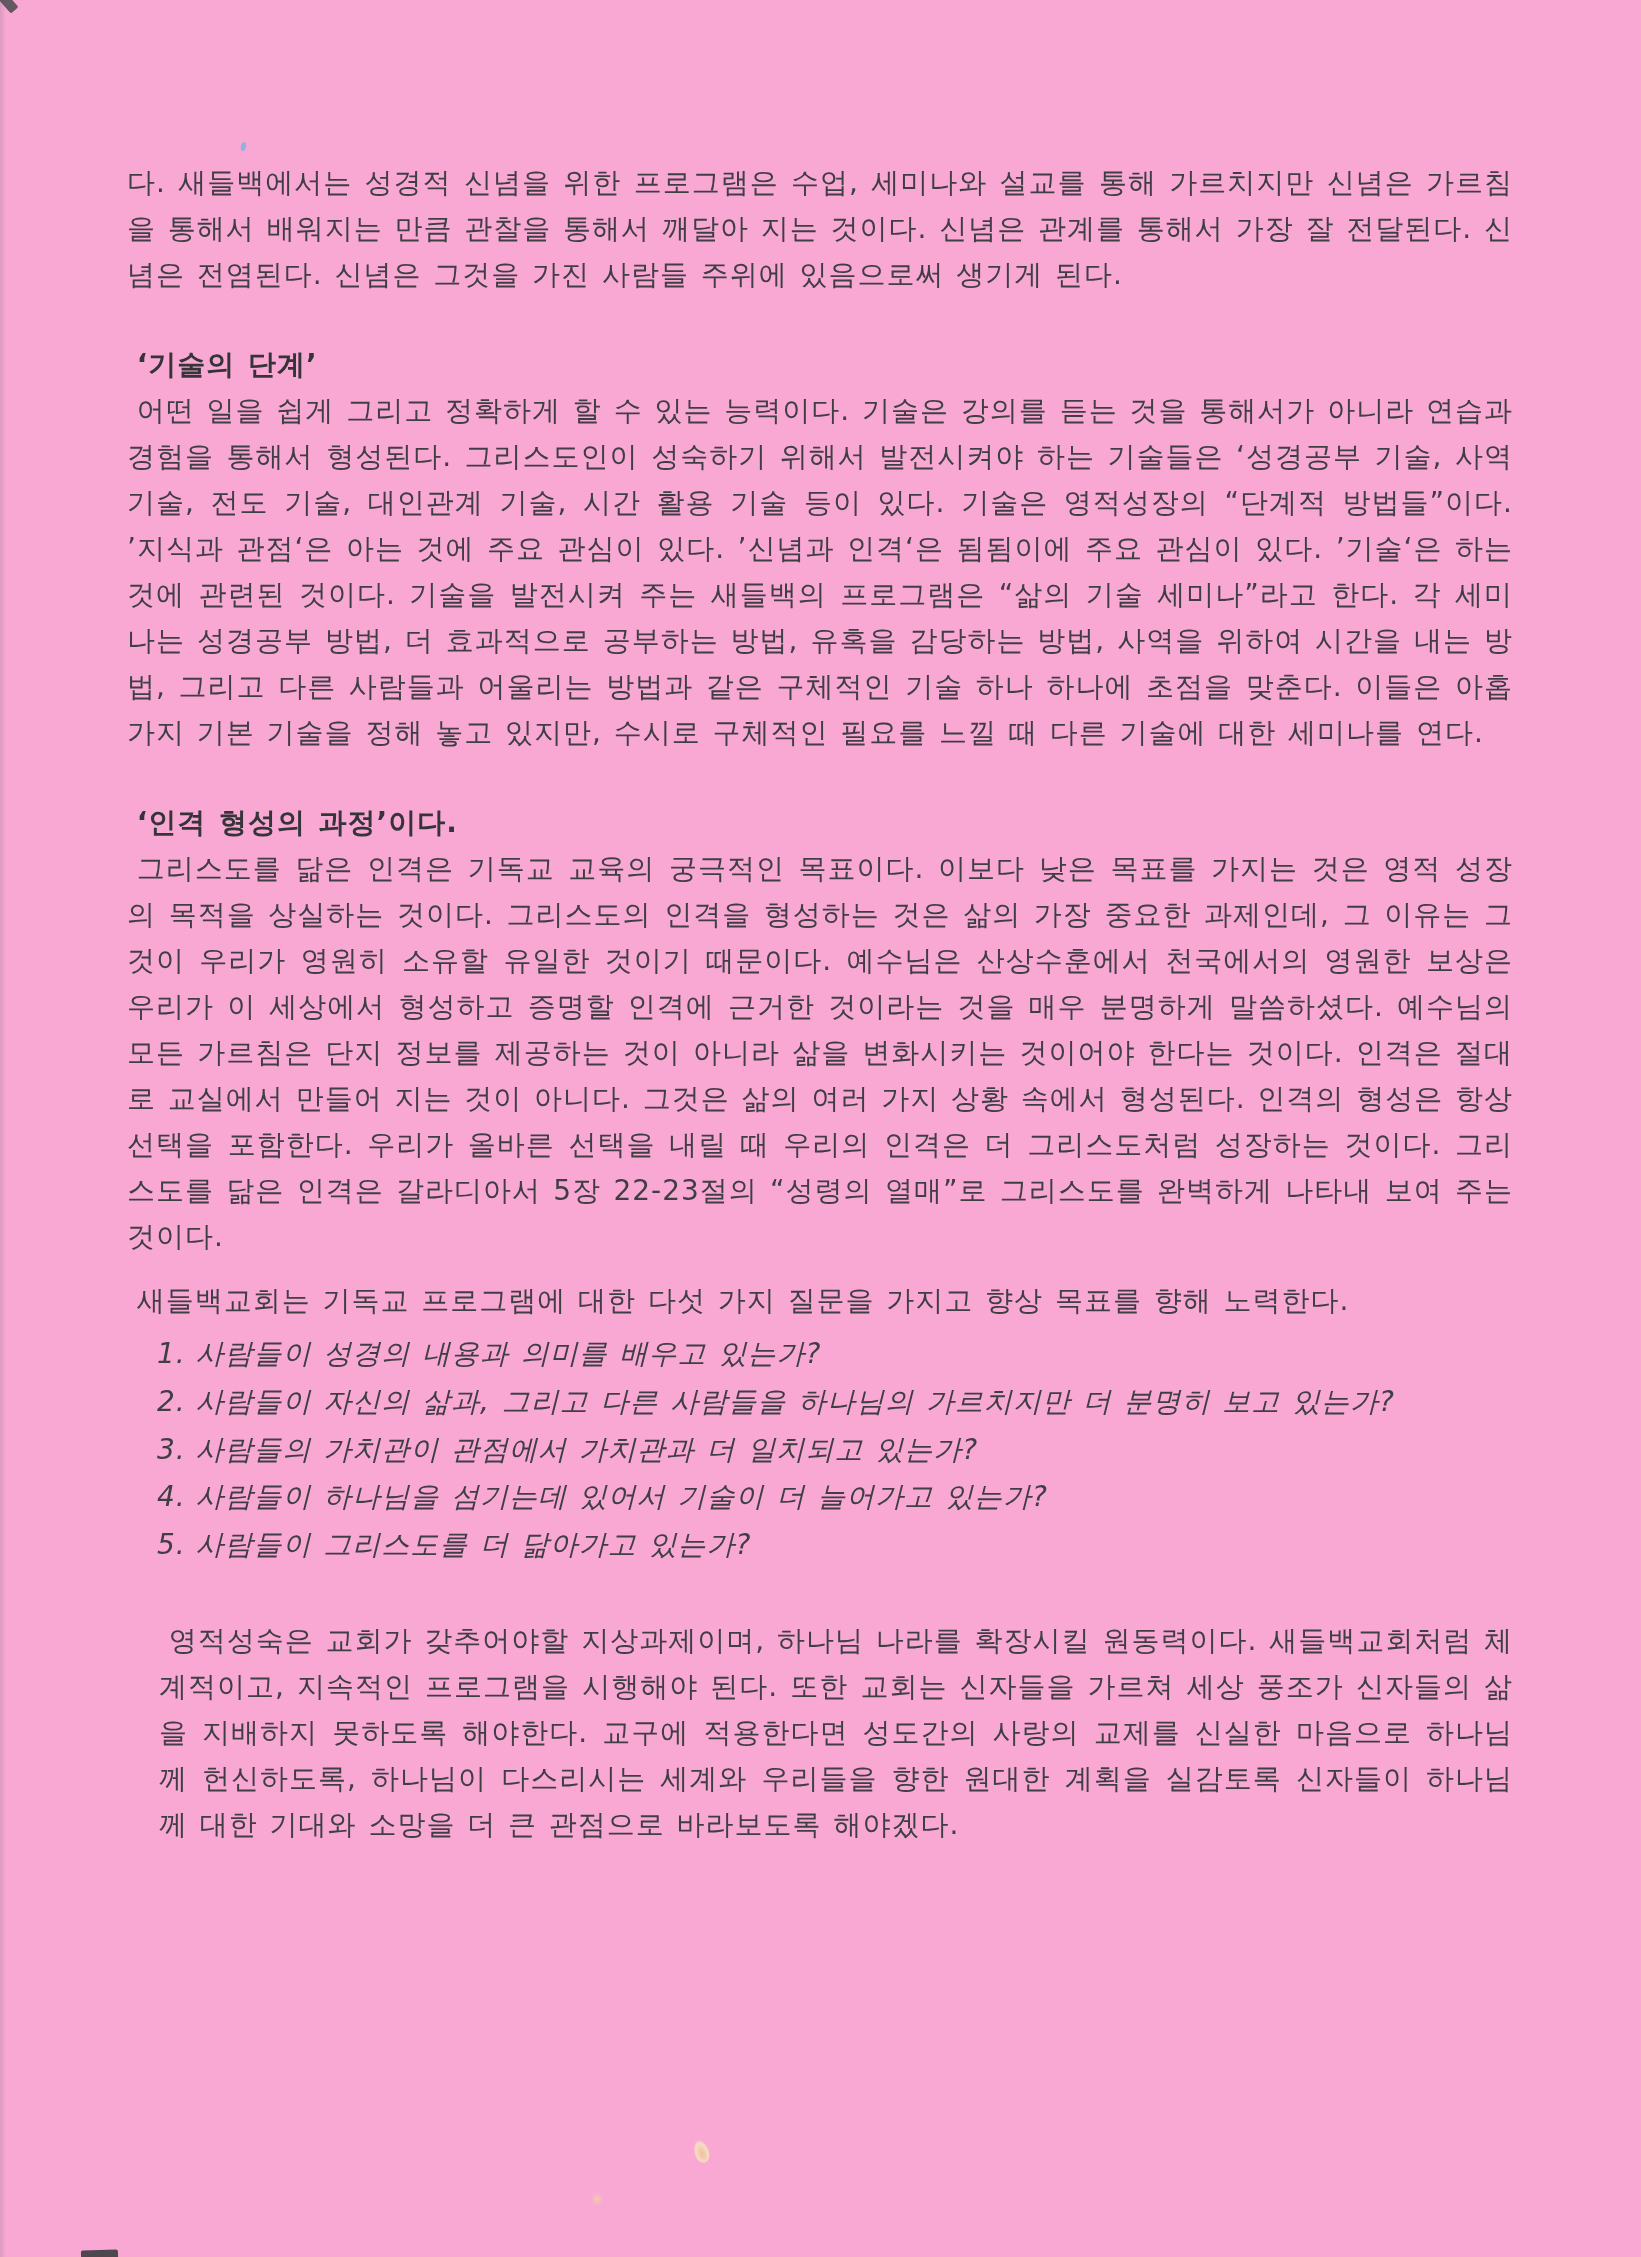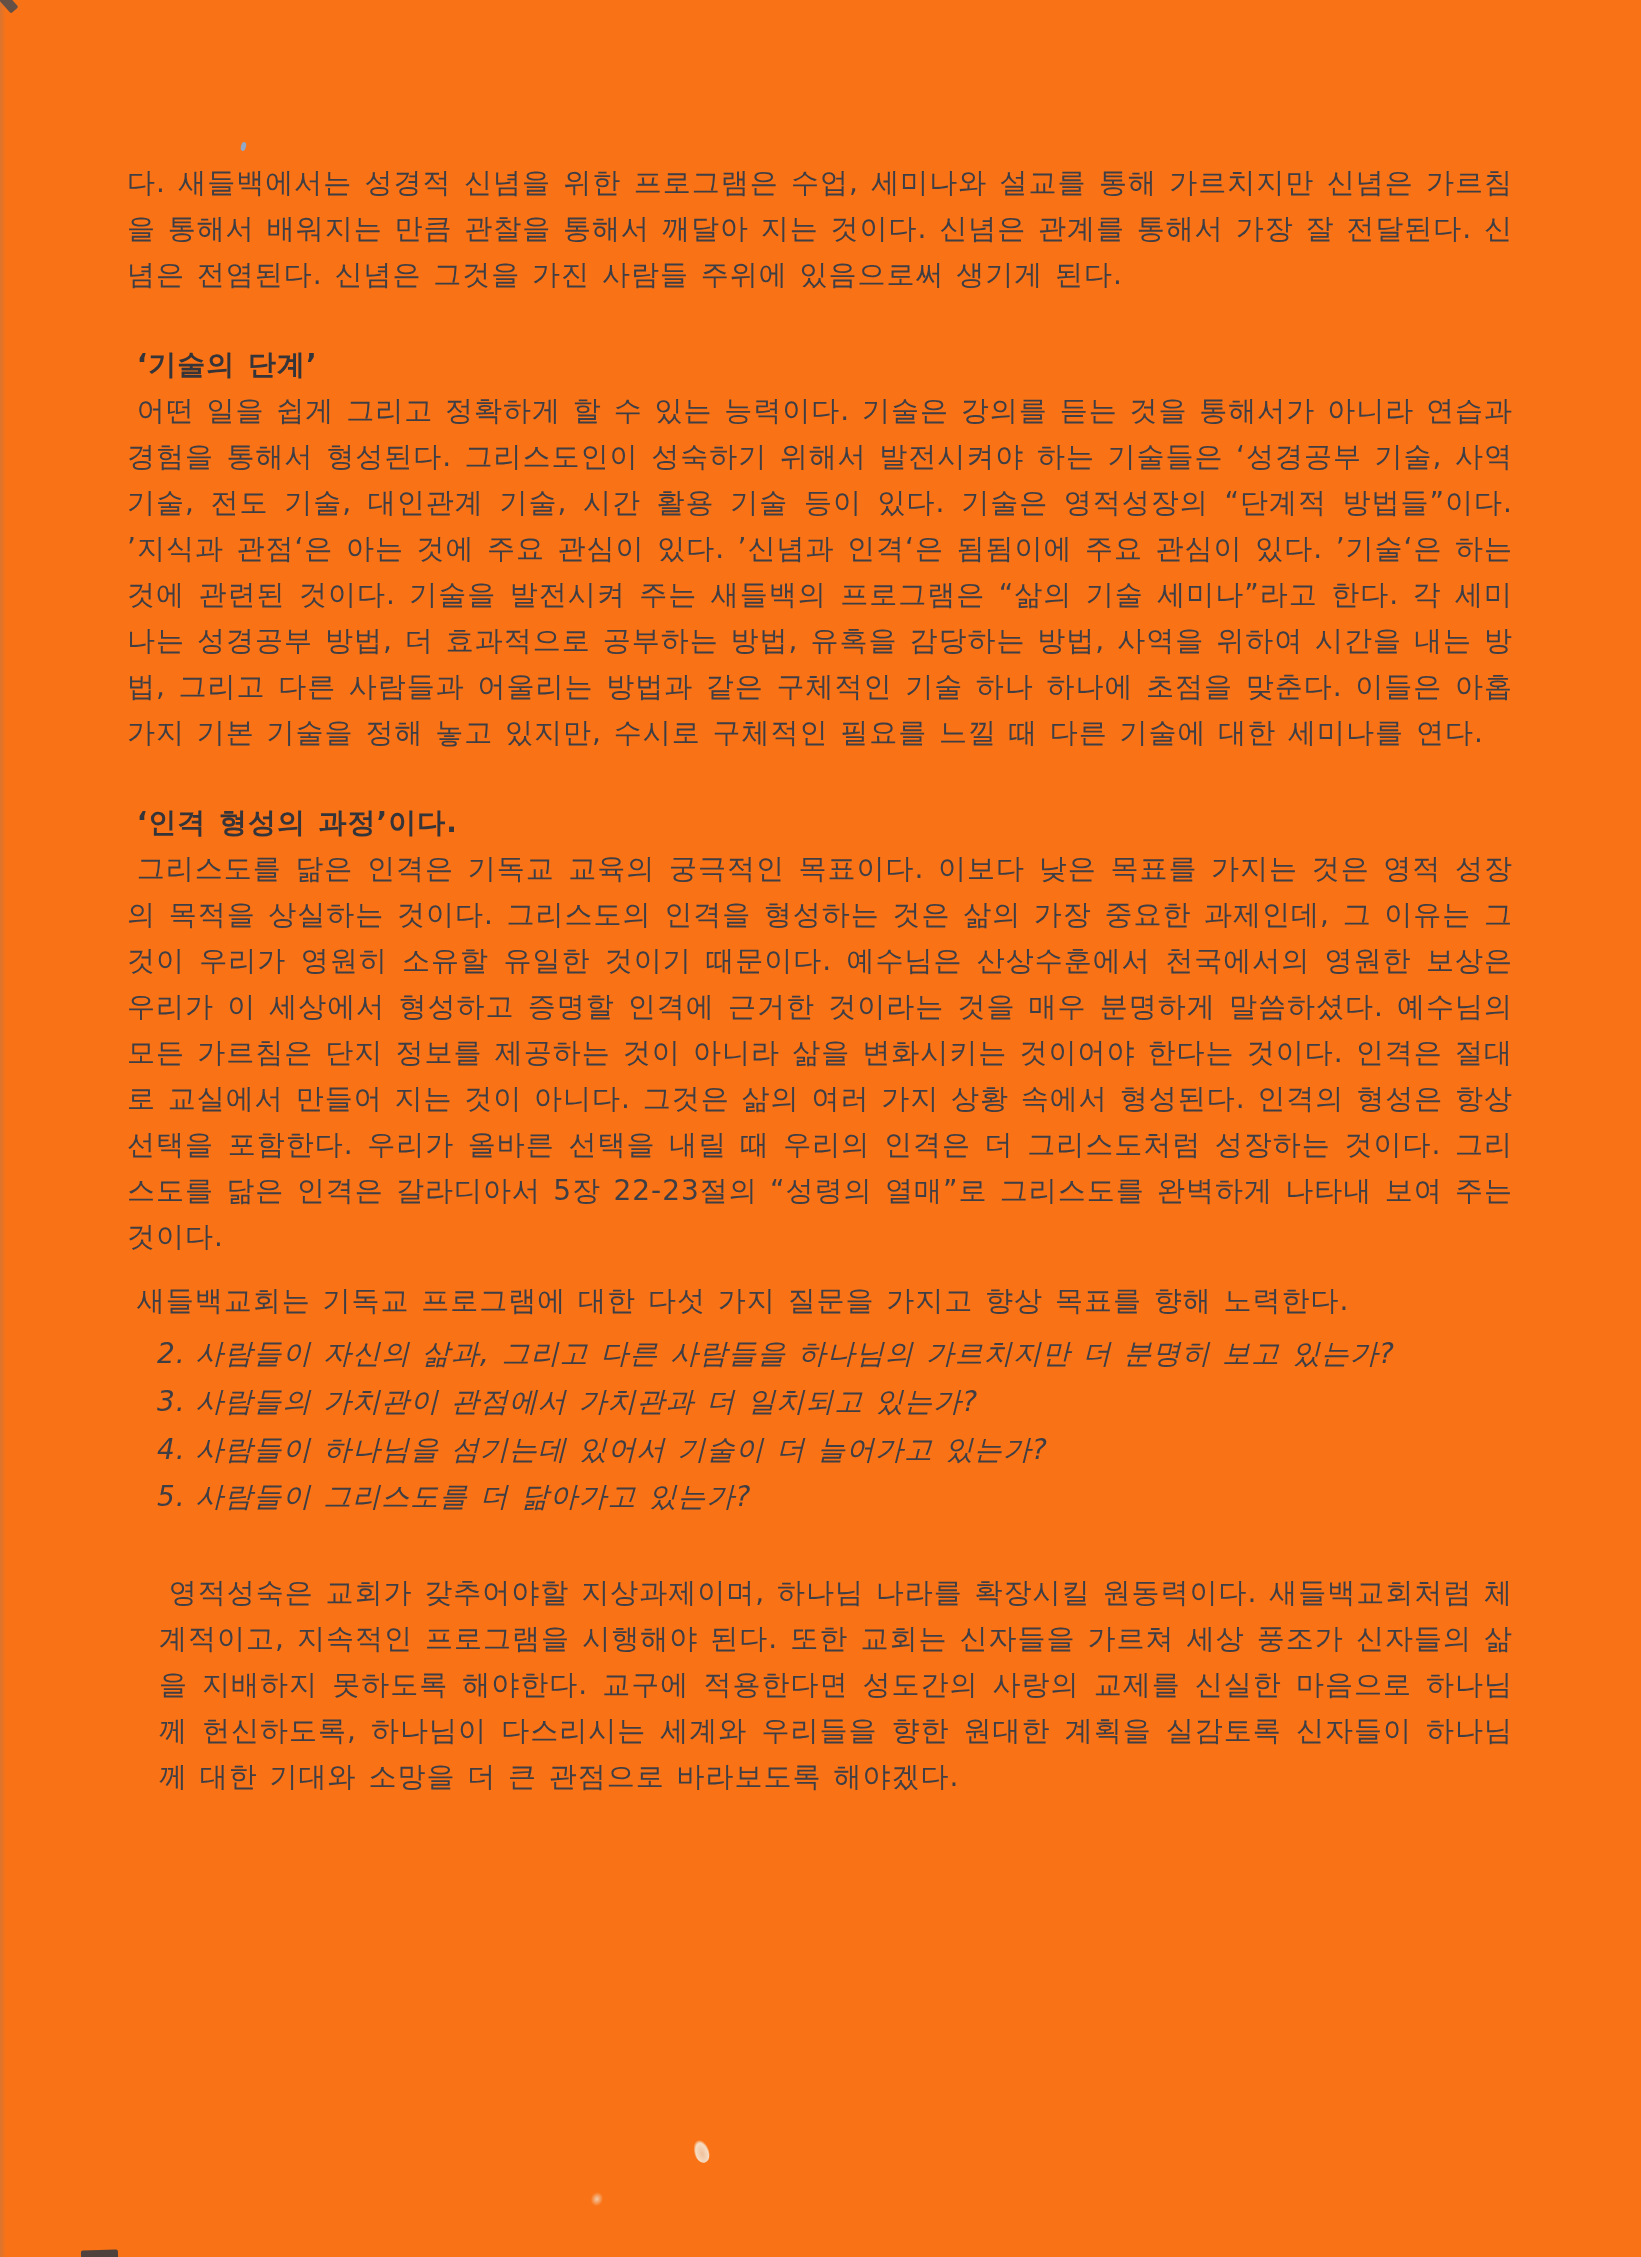--- a/index.html
+++ b/index.html
@@ -4,21 +4,21 @@
 <style>
   html, body { margin: 0; padding: 0; }
   body {
     width: 1641px; height: 2257px;
     background: #ffffff;
     font-family: "DejaVu Sans", "Liberation Sans", sans-serif;
   }
   .page {
     position: relative;
     width: 1641px; height: 2257px;
-    background: #f97316;
+    background: #f9a8d4;
     overflow: hidden;
     color: #3f3e44;
   }
   
   .edge-shade {
     position: absolute; left: 0; top: 0; width: 5.8px; height: 2257px;
     background: linear-gradient(to right, rgba(120,120,125,0.25), rgba(120,120,125,0));
   }
   .corner-mark-top {
     position: absolute; left: -5.8px; top: -3.9px; width: 25px; height: 9.7px;
@@ -92,20 +92,23 @@
     <p class="para">어떤 일을 쉽게 그리고 정확하게 할 수 있는 능력이다. 기술은 강의를 듣는 것을 통해서가 아니라 연습과 경험을 통해서 형성된다. 그리스도인이 성숙하기 위해서 발전시켜야 하는 기술들은 ‘성경공부 기술, 사역 기술, 전도 기술, 대인관계 기술, 시간 활용 기술 등이 있다. 기술은 영적성장의 “단계적 방법들”이다. ’지식과 관점‘은 아는 것에 주요 관심이 있다. ’신념과 인격‘은 됨됨이에 주요 관심이 있다. ’기술‘은 하는 것에 관련된 것이다. 기술을 발전시켜 주는 새들백의 프로그램은 “삶의 기술 세미나”라고 한다. 각 세미나는 성경공부 방법, 더 효과적으로 공부하는 방법, 유혹을 감당하는 방법, 사역을 위하여 시간을 내는 방법, 그리고 다른 사람들과 어울리는 방법과 같은 구체적인 기술 하나 하나에 초점을 맞춘다. 이들은 아홉 가지 기본 기술을 정해 놓고 있지만, 수시로 구체적인 필요를 느낄 때 다른 기술에 대한 세미나를 연다.</p>
 
     <p class="heading">‘인격 형성의 과정’이다.</p>
 
     <p class="para">그리스도를 닮은 인격은 기독교 교육의 궁극적인 목표이다. 이보다 낮은 목표를 가지는 것은 영적 성장의 목적을 상실하는 것이다. 그리스도의 인격을 형성하는 것은 삶의 가장 중요한 과제인데, 그 이유는 그것이 우리가 영원히 소유할 유일한 것이기 때문이다. 예수님은 산상수훈에서 천국에서의 영원한 보상은 우리가 이 세상에서 형성하고 증명할 인격에 근거한 것이라는 것을 매우 분명하게 말씀하셨다. 예수님의 모든 가르침은 단지 정보를 제공하는 것이 아니라 삶을 변화시키는 것이어야 한다는 것이다. 인격은 절대로 교실에서 만들어 지는 것이 아니다. 그것은 삶의 여러 가지 상황 속에서 형성된다. 인격의 형성은 항상 선택을 포함한다. 우리가 올바른 선택을 내릴 때 우리의 인격은 더 그리스도처럼 성장하는 것이다. 그리스도를 닮은 인격은 갈라디아서 5장 22-23절의 “성령의 열매”로 그리스도를 완벽하게 나타내 보여 주는 것이다.</p>
 
     <p class="para lead-in">새들백교회는 기독교 프로그램에 대한 다섯 가지 질문을 가지고 향상 목표를 향해 노력한다.</p>
 
     <div class="question-list">
       <div class="question-item">
+        <span class="q-num">1.</span><span>사람들이 성경의 내용과 의미를 배우고 있는가?</span>
+      </div>
+      <div class="question-item">
         <span class="q-num">2.</span><span>사람들이 자신의 삶과, 그리고 다른 사람들을 하나님의 가르치지만 더 분명히 보고 있는가?</span>
       </div>
       <div class="question-item">
         <span class="q-num">3.</span><span>사람들의 가치관이 관점에서 가치관과 더 일치되고 있는가?</span>
       </div>
       <div class="question-item">
         <span class="q-num">4.</span><span>사람들이 하나님을 섬기는데 있어서 기술이 더 늘어가고 있는가?</span>
       </div>
       <div class="question-item">
         <span class="q-num">5.</span><span>사람들이 그리스도를 더 닮아가고 있는가?</span>

